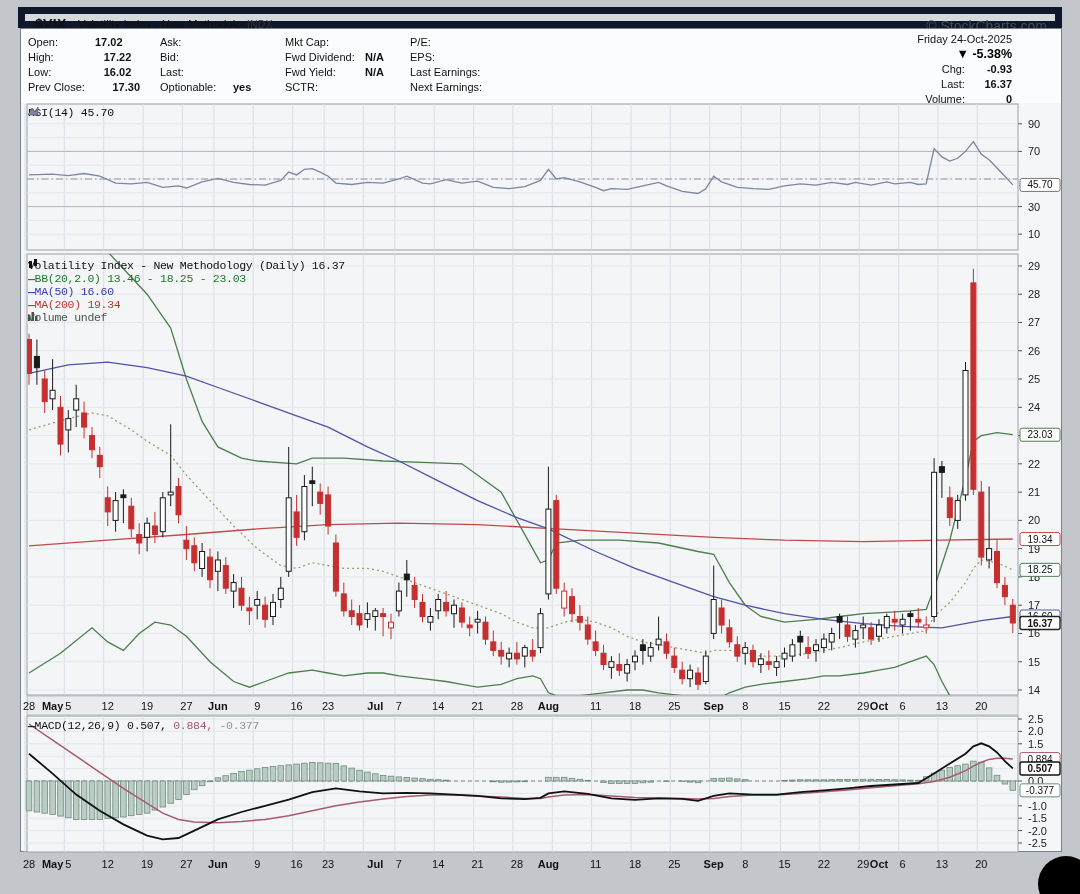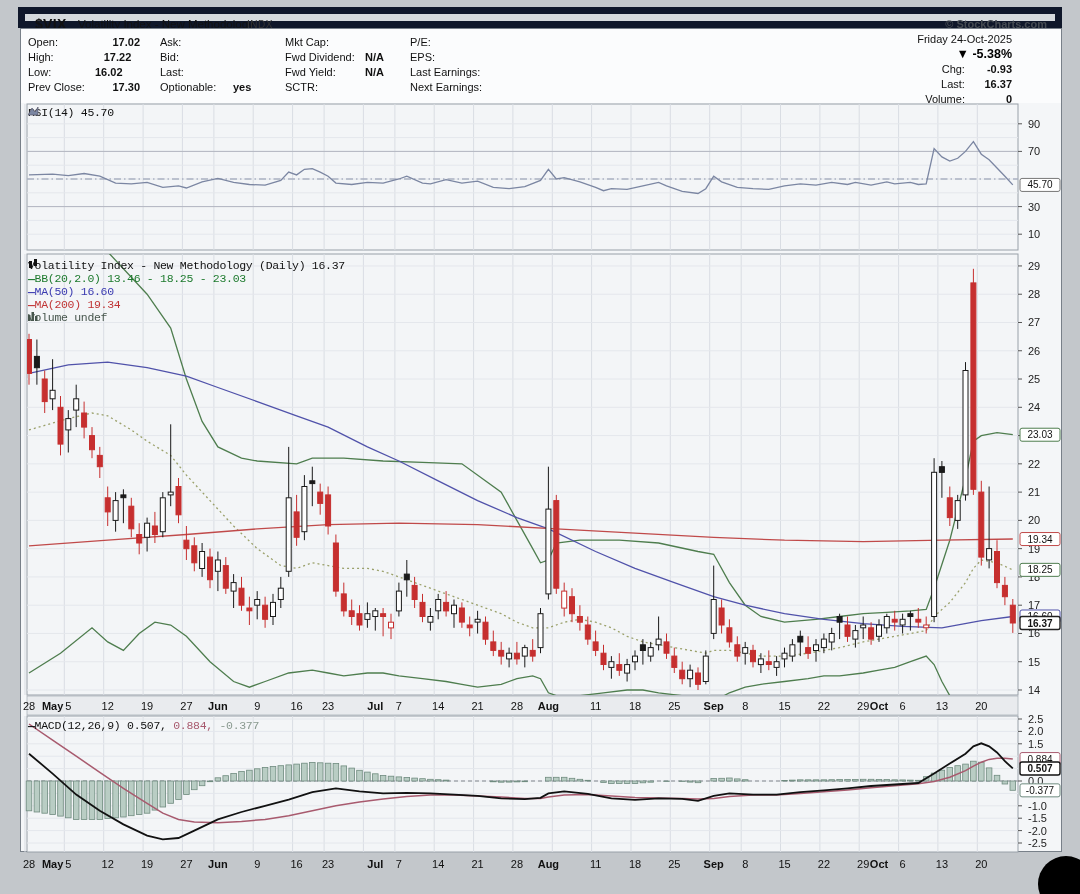--- a/index.html
+++ b/index.html
@@ -5,21 +5,21 @@
   html,body{margin:0;padding:0}
   body{
     width:1080px;height:894px;position:relative;overflow:hidden;
     background:#c3c7cb;font-family:"Liberation Sans",sans-serif;color:#111;
   }
   .titlebar{position:absolute;left:18px;top:7px;width:1044px;height:21px;
     background:#d5d9dc;border:7px solid #0f172a;box-sizing:border-box}
   .sym{position:absolute;left:10px;top:2px;font-size:14px;font-weight:bold;letter-spacing:.3px}
   .symname{position:absolute;left:53px;top:4px;font-size:11.5px}
   .symexch{position:absolute;left:222px;top:5px;font-size:10px;color:#333;letter-spacing:.5px}
-  .credit{position:absolute;right:8px;top:4px;font-size:11px;color:#454b52;font-weight:bold}
+  .credit{position:absolute;right:8px;top:4px;font-size:14px;color:#454b52;font-weight:normal}
   .frame{position:absolute;left:20px;top:28px;width:1042px;height:824px;
     background:#f4f6f8;border:1px solid #788089;box-sizing:border-box}
   .quote{position:absolute;left:21px;top:29px;width:1040px;height:74px;background:#fbfcfd}
   .q{position:absolute;font-size:11px;white-space:nowrap}
   .qv{font-weight:bold}
   .qr{position:absolute;font-size:11px;white-space:nowrap;text-align:right;right:68px}
   .qr .qv{display:inline-block;min-width:44px;}
   .pct{color:#000000;font-weight:bold;font-size:12.5px}
   .legend{position:absolute;font-family:"Liberation Mono","DejaVu Sans Mono",monospace;
     font-size:11.5px;white-space:nowrap;z-index:3;letter-spacing:-0.3px}
@@ -40,25 +40,25 @@
   <span class="sym">$VIX</span>
   <span class="symname">Volatility Index - New Methodology</span>
   <span class="symexch">INDX</span>
   <span class="credit">© StockCharts.com</span>
 </div>
 
 <div class="frame"></div>
 <div class="quote"></div>
 
 <span class="q" style="left:28px;top:36px">Open:</span>
-<span class="q qv" style="left:95px;top:36px;width:45px;text-align:right;position:absolute">17.02</span>
+<span class="q qv" style="left:95px;top:36px;width:45px;text-align:left;position:absolute">17.02</span>
 <span class="q" style="left:28px;top:51px">High:</span>
 <span class="q qv" style="left:95px;top:51px;width:45px;text-align:center;position:absolute">17.22</span>
 <span class="q" style="left:28px;top:66px">Low:</span>
-<span class="q qv" style="left:95px;top:66px;width:45px;text-align:left;position:absolute">16.02</span>
+<span class="q qv" style="left:95px;top:66px;width:45px;text-align:center;position:absolute">16.02</span>
 <span class="q" style="left:28px;top:81px">Prev Close:</span>
 <span class="q qv" style="left:95px;top:81px;width:45px;text-align:right;position:absolute">17.30</span>
 
 <span class="q" style="left:160px;top:36px">Ask:</span>
 <span class="q" style="left:160px;top:51px">Bid:</span>
 <span class="q" style="left:160px;top:66px">Last:</span>
 <span class="q" style="left:160px;top:81px">Optionable:</span>
 <span class="q qv" style="left:233px;top:81px">yes</span>
 
 <span class="q" style="left:285px;top:36px">Mkt Cap:</span>

